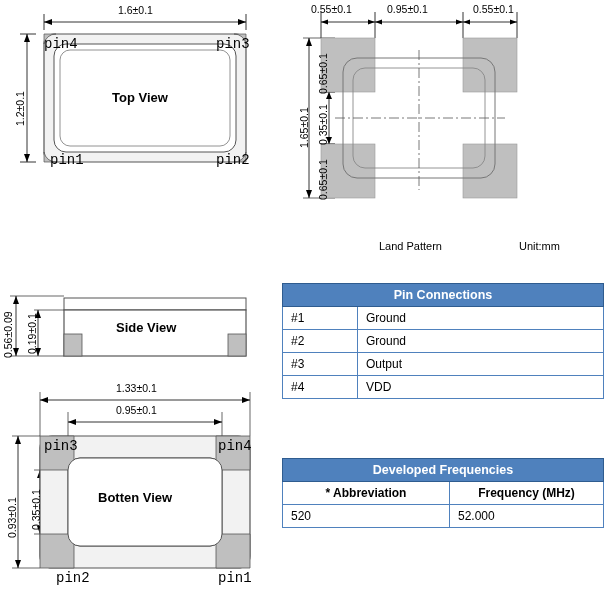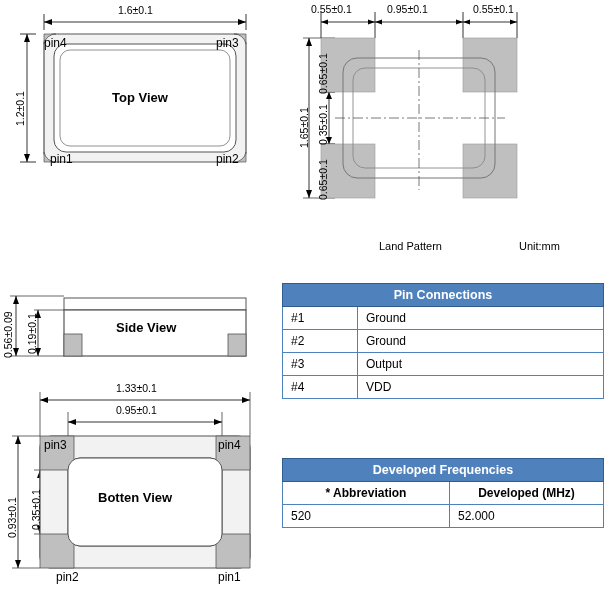--- a/index.html
+++ b/index.html
@@ -22,23 +22,24 @@
   .dim-text {
     font-size: 10.5px;
     color: #000;
     white-space: nowrap;
   }
   .vert {
     transform: rotate(-90deg);
     transform-origin: left top;
   }
   .pin-lbl {
-    font-size: 12px;
+    font-size: 14px;
     color: #000;
     white-space: nowrap;
+    font-family: Liberation Mono, monospace;
   }
   .view-lbl {
     font-size: 13px;
     font-weight: bold;
     color: #000;
     white-space: nowrap;
   }
   .caption {
     font-size: 11px;
     color: #000;
@@ -286,21 +287,21 @@
 </div>
 
 <div class="abs" style="left:282px; top:458px; width:257px;">
   <table class="info freq" style="width:322px;">
     <thead>
       <tr>
         <th colspan="2">Developed Frequencies</th>
       </tr>
       <tr>
         <td class="hdr" style="width:150px;">* Abbreviation</td>
-        <td class="hdr">Developed (MHz)</td>
+        <td class="hdr">Frequency (MHz)</td>
       </tr>
     </thead>
     <tbody>
       <tr>
         <td style="width:150px;">520</td>
         <td>52.000</td>
       </tr>
     </tbody>
   </table>
 </div>

